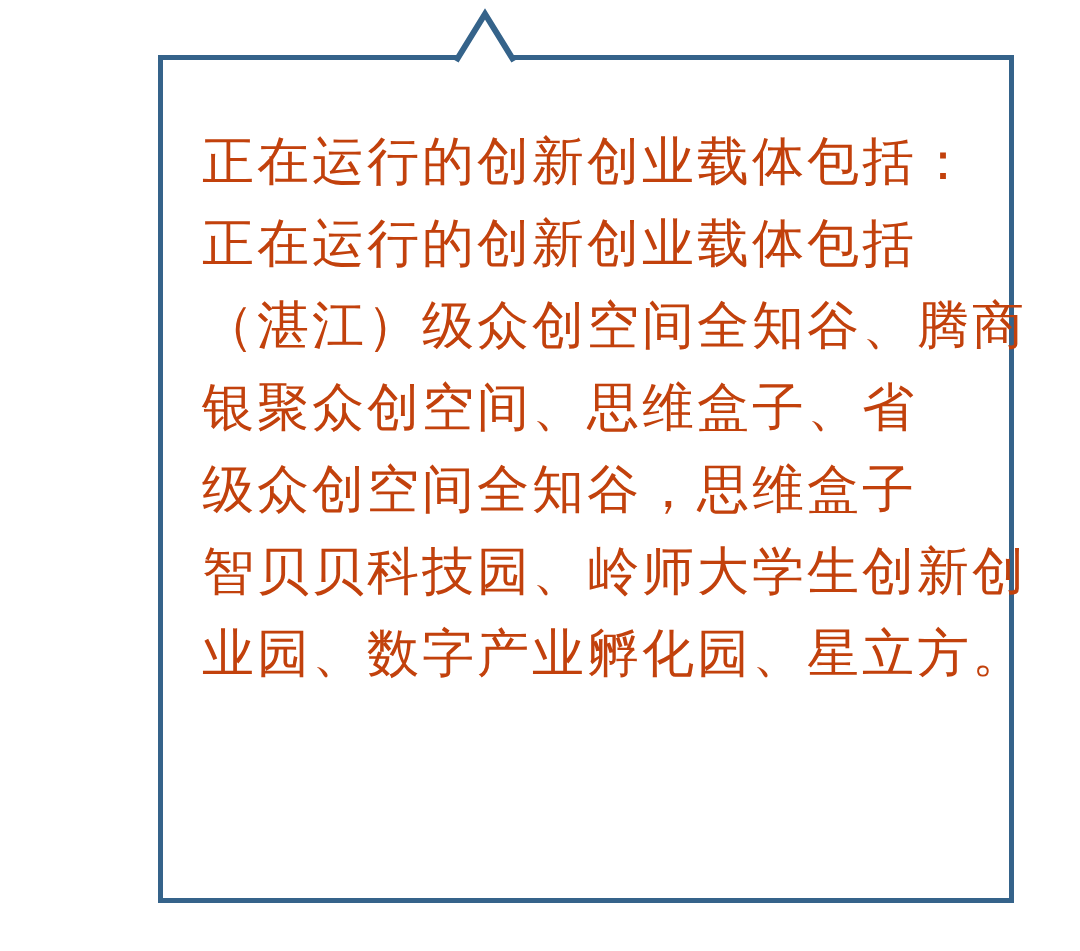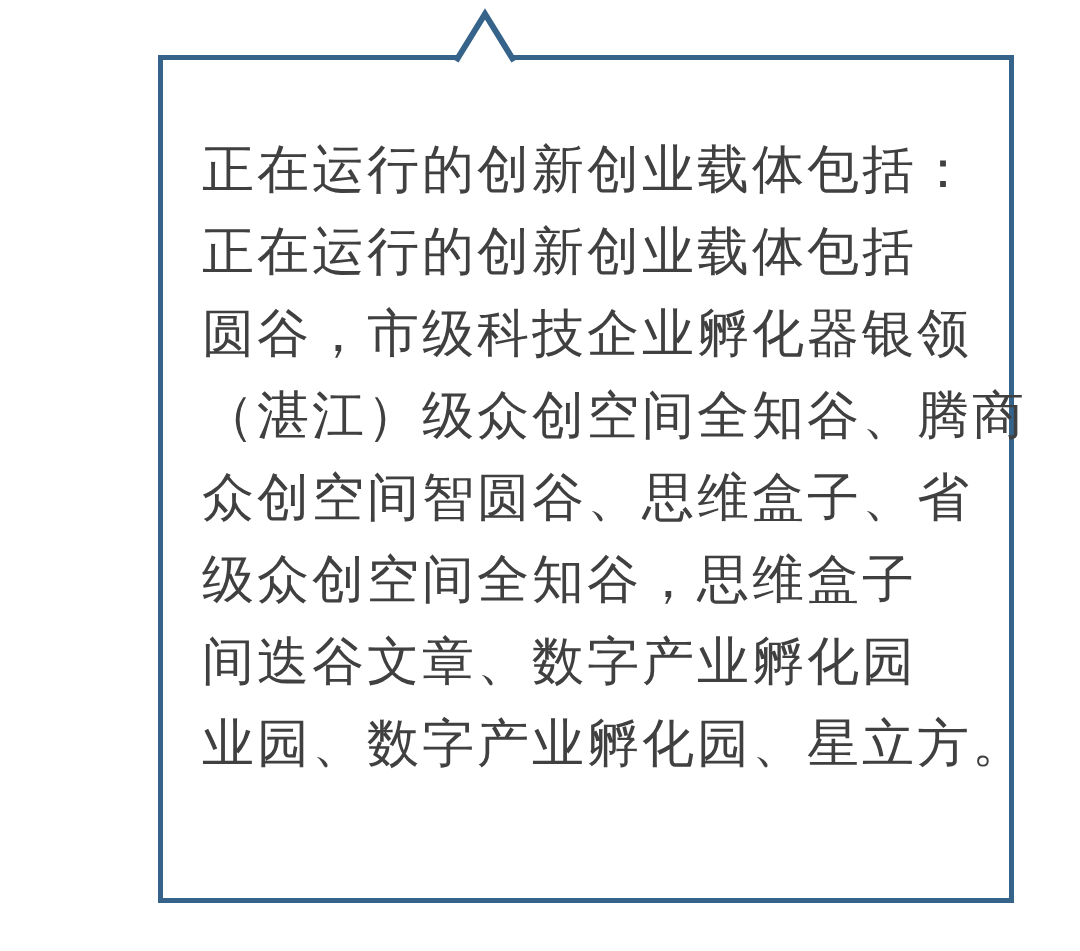--- a/index.html
+++ b/index.html
@@ -31,23 +31,23 @@
     position: absolute;
     left: 430px;
     top: 5px;
     width: 110px;
     height: 62px;
     z-index: 3;
   }
   .text-block {
     position: absolute;
     left: 202px;
-    top: 128px;
+    top: 120px;
     width: 780px;
-    color: #404040;
+    color: #c2410c;
     font-size: 52px;
     line-height: 82px;
     letter-spacing: 3px;
     font-weight: 500;
     z-index: 2;
   }
   .text-line {
     white-space: nowrap;
     height: 82px;
   }
@@ -61,21 +61,20 @@
 
   <svg class="caret" viewBox="0 0 110 62" xmlns="http://www.w3.org/2000/svg">
 
     <polygon points="25,57 55,8 85,57" fill="#ffffff" stroke="none"></polygon>
     <polyline points="26,56 55,9 84,56" fill="none" stroke="#35638a" stroke-width="6" stroke-linejoin="miter"></polyline>
   </svg>
 
   <div class="text-block">
     <div class="text-line">正在运行的创新创业载体包括：</div>
     <div class="text-line">正在运行的创新创业载体包括</div>
-    <div class="text-line">圆谷，市级科技企业孵化器银领</div>
     <div class="text-line">（湛江）级众创空间全知谷、腾商</div>
-    <div class="text-line">众创空间智圆谷、思维盒子、省</div>
+    <div class="text-line">银聚众创空间、思维盒子、省</div>
     <div class="text-line">级众创空间全知谷，思维盒子</div>
-    <div class="text-line">间迭谷文章、数字产业孵化园</div>
+    <div class="text-line">智贝贝科技园、岭师大学生创新创</div>
     <div class="text-line">业园、数字产业孵化园、星立方。</div>
   </div>
 
 </div>
 
 </body></html>

